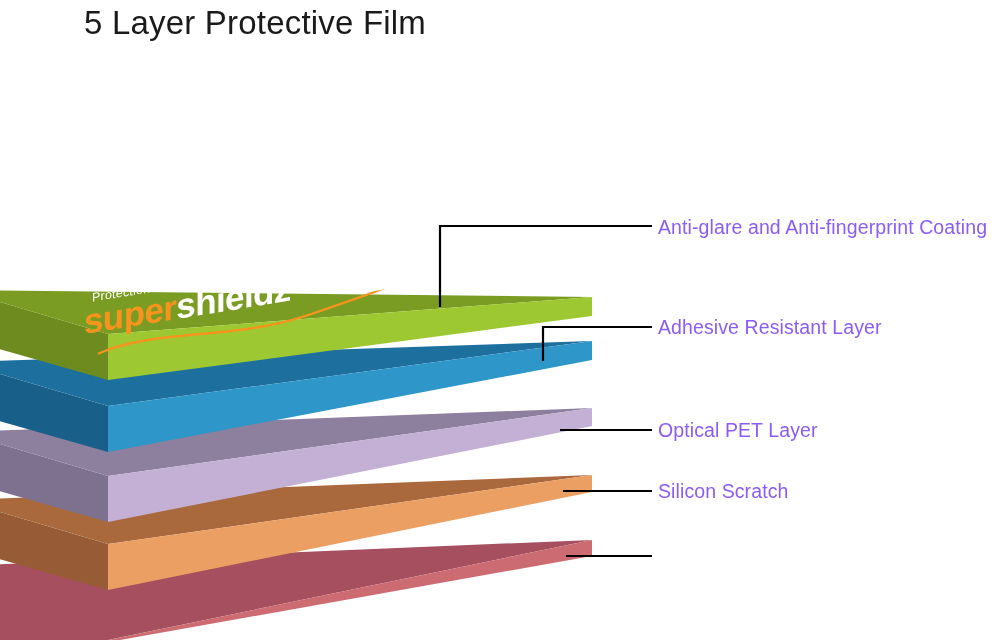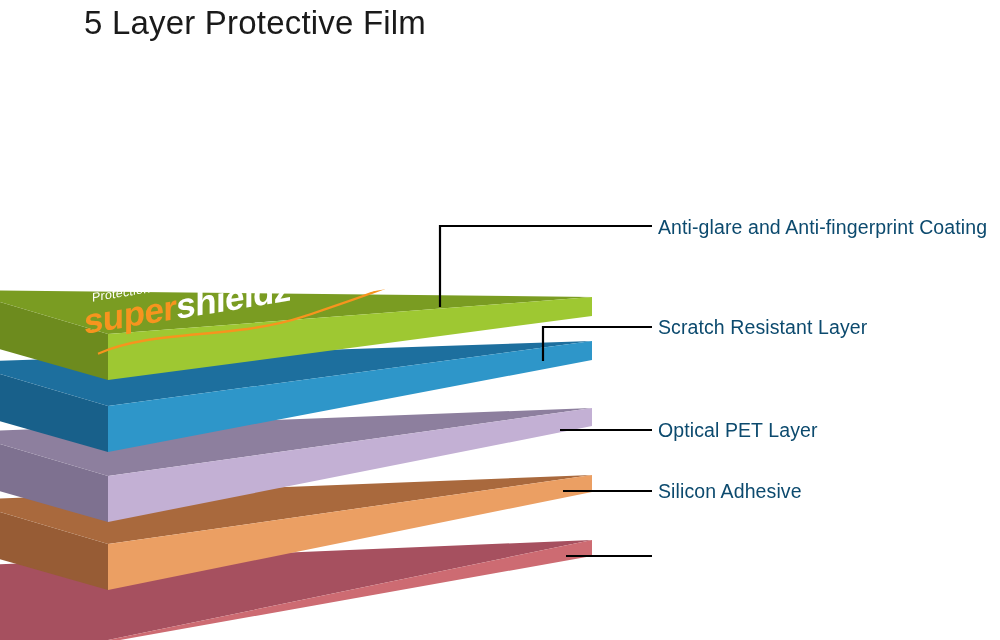--- a/index.html
+++ b/index.html
@@ -18,21 +18,21 @@
     left:84px; top:4px;
     font-size:33px;
     color:#1a1a1a;
     letter-spacing:0.2px;
     white-space:nowrap;
   }
 
   .layer-label{
     position:absolute;
     font-size:19.5px;
-    color:#0c4a6e;
+    color:#8b5cf6;
     white-space:nowrap;
     letter-spacing:0.1px;
   }
 
   
   .logo-wrap{
     position:absolute;
     left:84px; top:292px;
     width:320px; height:66px;
     transform:skewY(-9.2deg);
@@ -104,17 +104,17 @@
     <div class="logo-tag">Protection Professional</div>
     <div class="logo-word">
       <span class="logo-super">super</span><span class="logo-shieldz">shieldz</span>
     </div>
     <svg width="320" height="30" style="position:absolute;left:0;top:46px;">
       <path d="M14,18 C70,2 150,26 220,14 C260,7 290,2 312,-4" stroke="#f7941e" stroke-width="2.4" fill="none"></path>
     </svg>
   </div>
 
   <div class="layer-label" style="left:658px;top:216px;">Anti-glare and Anti-fingerprint Coating</div>
-  <div class="layer-label" style="left:658px;top:316px;">Scratch Resistant Layer</div>
+  <div class="layer-label" style="left:658px;top:316px;">Adhesive Resistant Layer</div>
   <div class="layer-label" style="left:658px;top:419px;text-align:right;">Optical PET Layer</div>
-  <div class="layer-label" style="left:658px;top:480px;">Silicon Adhesive</div>
+  <div class="layer-label" style="left:658px;top:480px;">Silicon Scratch</div>
 
 </div>
 
 </body></html>

